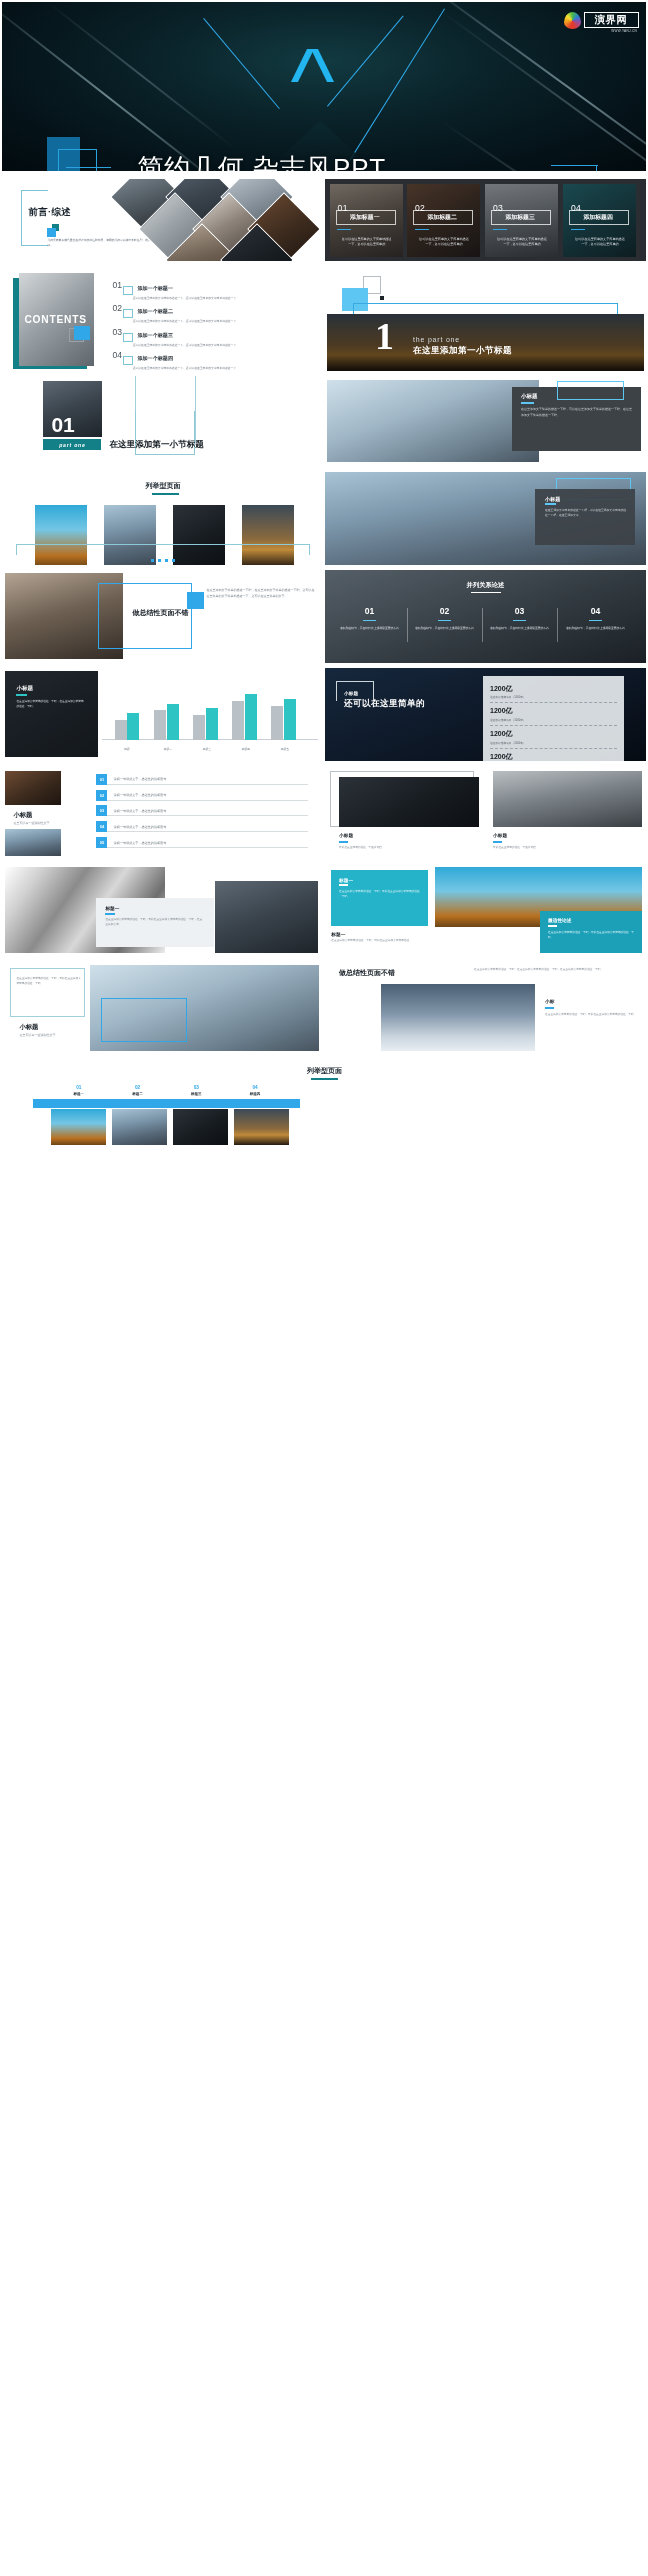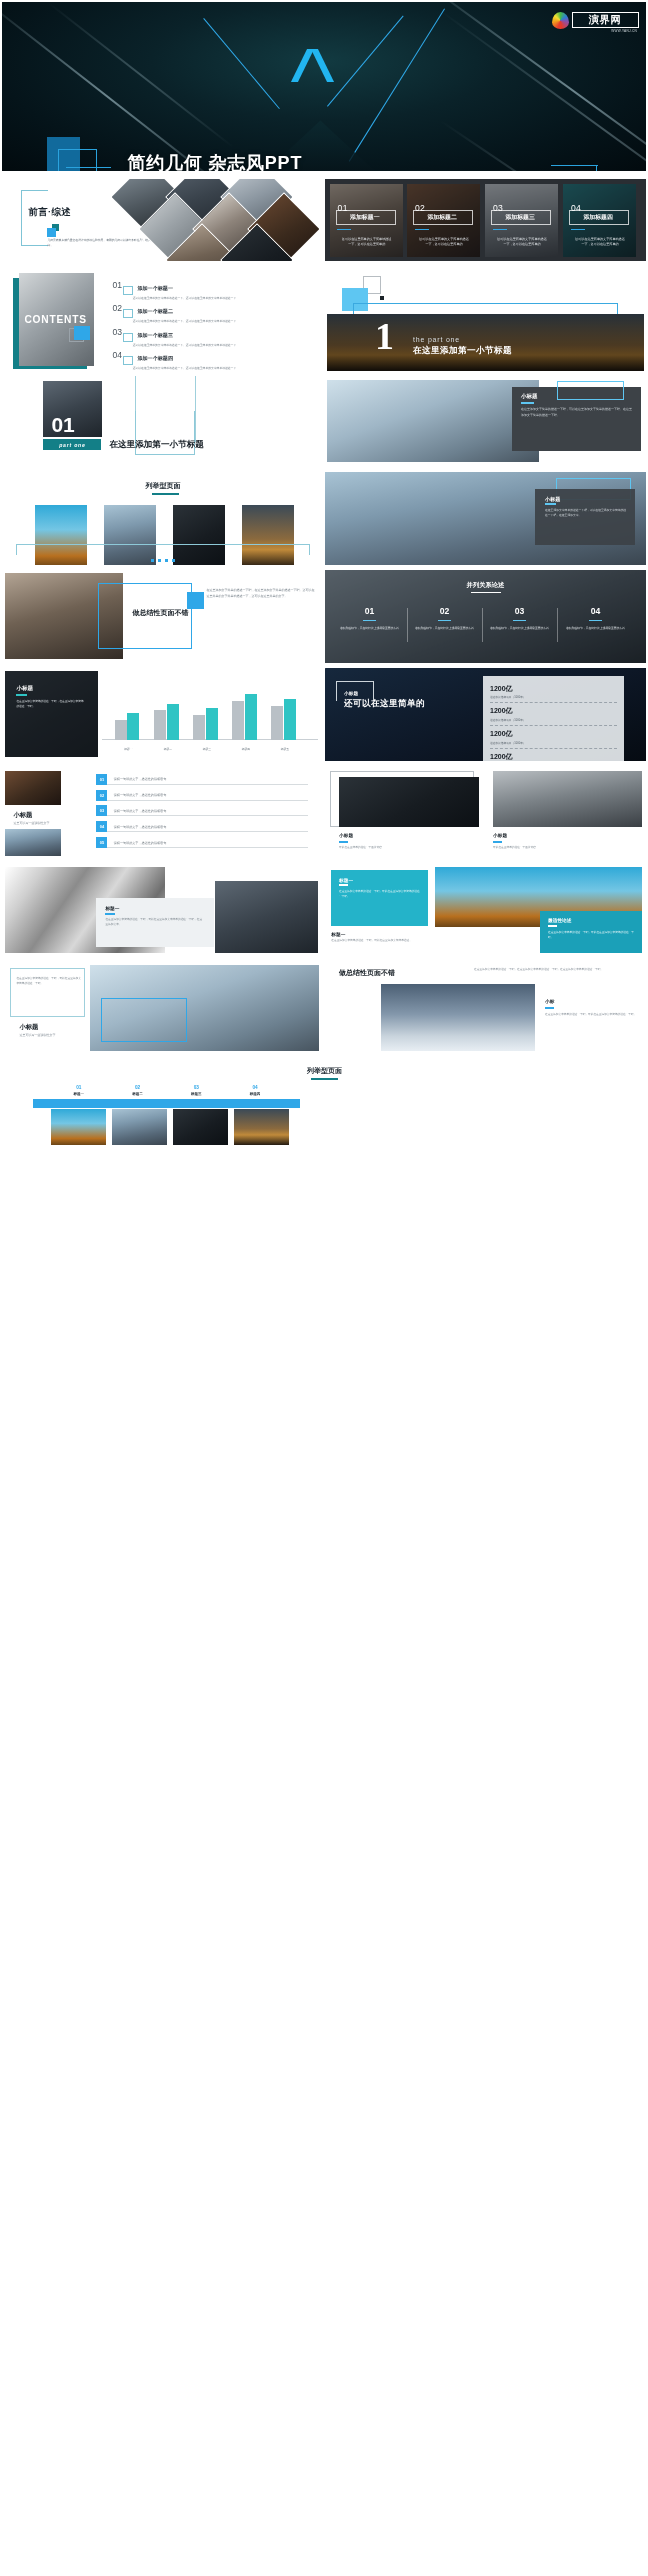--- a/index.html
+++ b/index.html
@@ -59,26 +59,26 @@
                 background:linear-gradient(180deg,#0c2a31,#061319);
                 clip-path:polygon(50% 0%,100% 100%,0% 100%); opacity:.85; }
   #cover .mtn2 { position:absolute; left:272px; top:128px; width:91px; height:45px;
                 border-left:0.8px solid rgba(140,190,205,.45); border-right:0.8px solid rgba(140,190,205,.45);
                 clip-path:polygon(50% 0%,100% 100%,0% 100%); }
   #cover .sq-accent { position:absolute; left:45px; top:135px; width:33px; height:36px; background:#116a9c; }
   #cover .sq-out { position:absolute; left:56px; top:147px; width:39px; height:34px; border:0.8px solid #2aa3de; }
   #cover .dash-l { position:absolute; left:64px; top:165px; width:45px; height:0.8px; background:#2aa3de; }
   #cover .dash-r { position:absolute; left:549px; top:163px; width:47px; height:0.8px; background:#2aa3de; }
   #cover .dash-r2{ position:absolute; left:594px; top:163px; width:0.8px; height:20.4px; background:#2aa3de; }
-  #cover h1 { position:absolute; left:125px; top:149px; font-size:18px; color:#fff; font-weight:bold; letter-spacing:0.8px;
+  #cover h1 { position:absolute; left:135px; top:149px; font-size:26px; color:#fff; font-weight:normal; letter-spacing:0.8px;
               white-space:nowrap; text-shadow:0 0 4.7px rgba(0,0,0,.6); }
   #cover .brand { position:absolute; right:7.8px; top:9.4px; display:flex; align-items:center; gap:3.1px; }
   #cover .brand .fan { width:17px; height:17px; border-radius:50% 50% 50% 50%/60% 60% 40% 40%;
         background:conic-gradient(from 200deg,#e43b2c 0deg,#f2a01e 60deg,#f5e031 110deg,#47b94b 160deg,#2b7fd4 215deg,#8e4fa8 260deg,#e43b2c 330deg); }
-  #cover .brand .bt { color:#fff; font-size:10.2px; font-weight:bold; letter-spacing:0.8px; border:0.8px solid #fff; padding:0 16px; }
+  #cover .brand .bt { color:#fff; font-size:10.2px; font-weight:bold; letter-spacing:0.8px; border:0.8px solid #fff; padding:0 10px; }
   #cover .brand .bu { color:#cfd8dd; font-size:3.1px; letter-spacing:0.3px; position:absolute; right:1.6px; bottom:-3.9px; }
 
   
   #s2 { top:179px; height:82px; }
   #s2 .brk { position:absolute; left:19px; top:11px; width:27px; height:56px; border:0.8px solid #7fc4d6; border-right:none; }
   #s2 .ttl { position:absolute; left:26px; top:27.4px; font-size:9.4px; font-weight:bold; color:#15202a; letter-spacing:0.4px; }
   #s2 .mini1 { position:absolute; left:50px; top:45px; width:7px; height:7px; background:#137f87; }
   #s2 .mini2 { position:absolute; left:45px; top:49px; width:8.6px; height:8.6px; background:#2fa7e8; }
   #s2 .body { position:absolute; left:45px; top:59px; width:125px; font-size:2.8px; line-height:1.9; color:#5a6670; }
   #s2 .dia { position:absolute; transform:rotate(45deg); overflow:hidden; border:1.6px solid #fff; }

